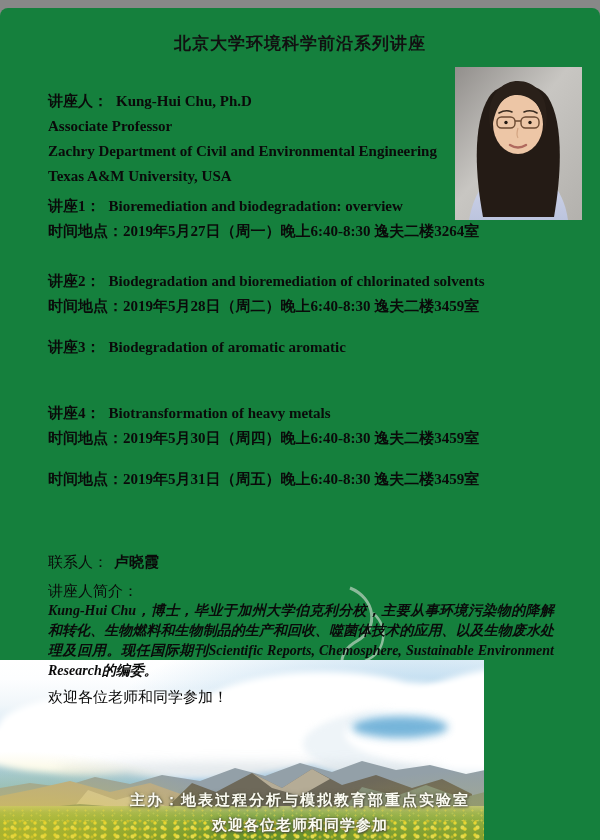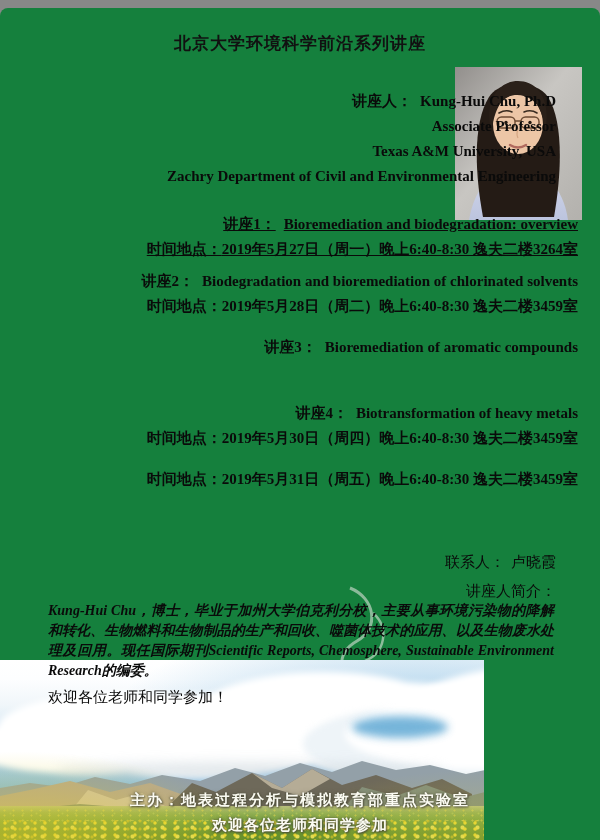--- a/index.html
+++ b/index.html
@@ -10,24 +10,24 @@
     font-family:"Liberation Serif","DejaVu Serif",serif; color:#0a0a0a;border-radius:8px;
   }
 
   .title {
     position:absolute; top:24px; left:0; width:600px; text-align:center;
     font-family:"Liberation Sans","DejaVu Sans",sans-serif;
     font-size:17px; font-weight:600; letter-spacing:1px; color:#111;
   }
 
   .textblock { position:absolute; left:48px; width:508px; z-index:6; }
-  .line { line-height:25px; font-size:15px;text-align:right; }
+  .line { line-height:25px; font-size:15px; }
   .b { font-weight:bold; }
   .pad { padding-left:8px; }
-  .padsm { padding-left:6px; }
+  .padsm { padding-left:6px;font-weight:bold; }
   .lecture { width:530px; }
 
   .bio-par {
     position:absolute; left:48px; top:593px; width:506px; z-index:6;
     font-size:14px; font-weight:bold; line-height:20px; text-align:justify;font-style:italic;
   }
   .welcome { position:absolute; left:48px; top:680px; font-size:15px; z-index:7; }
 
   
   .watermark { position:absolute; left:295px; top:575px; z-index:1; opacity:.55; }
@@ -93,22 +93,22 @@
 
 <div class="page">
 
   <h1 class="title">北京大学环境科学前沿系列讲座</h1>
 
   <section class="textblock" style="top:81px;">
     <div class="line b">
       <span>讲座人：</span><span class="pad">Kung-Hui Chu, Ph.D</span>
     </div>
     <div class="line b">Associate Professor</div>
+    <div class="line b">Zachry Department of Civil and Environmental Engineering</div>
     <div class="line b">Texas A&amp;M University, USA</div>
-    <div class="line b">Zachry Department of Civil and Environmental Engineering</div>
   </section>
 
   <figure class="photo">
     <svg width="127" height="153" viewBox="0 0 127 153">
       <defs>
         <linearGradient id="pbg" x1="0" y1="0" x2="1" y2="1">
           <stop offset="0" stop-color="#928f8c"></stop>
             <stop offset=".45" stop-color="#c8c6c2"></stop>
             <stop offset="1" stop-color="#b3b1ad"></stop>
         </linearGradient>
@@ -133,41 +133,41 @@
       <rect x="42" y="50" width="18" height="11" rx="4.5" fill="none" stroke="#6b4a32" stroke-width="1.4"></rect>
       <rect x="66" y="50" width="18" height="11" rx="4.5" fill="none" stroke="#6b4a32" stroke-width="1.4"></rect>
       <path d="M60,54 h6" stroke="#6b4a32" stroke-width="1.4"></path>
       <circle cx="51" cy="55.5" r="1.7" fill="#231a12"></circle>
       <circle cx="75" cy="55.5" r="1.7" fill="#231a12"></circle>
       <path d="M63,61 q-2,7 0,10" stroke="#d3a482" stroke-width="1.2" fill="none"></path>
       <path d="M55,78 q8,5 16,0" stroke="#b06a5e" stroke-width="2.4" fill="none" stroke-linecap="round"></path>
     </svg>
   </figure>
 
-  <section class="textblock lecture" style="top:204px;text-decoration:underline;">
+  <section class="textblock lecture" style="top:186px;">
     <div class="line b">
       <span>讲座1：</span><span class="pad">Bioremediation and biodegradation: overview</span>
     </div>
     <div class="line b">
       <span>时间地点：</span><span>2019年5月27日（周一）晚上6:40-8:30 逸夫二楼3264室</span>
     </div>
   </section>
 
   <section class="textblock lecture" style="top:261px;font-family:Liberation Serif, serif;">
     <div class="line b">
       <span>讲座2：</span><span class="pad">Biodegradation and bioremediation of chlorinated solvents</span>
     </div>
     <div class="line b">
       <span>时间地点：</span><span>2019年5月28日（周二）晚上6:40-8:30 逸夫二楼3459室</span>
     </div>
   </section>
 
   <section class="textblock lecture" style="top:327px;">
     <div class="line b">
-      <span>讲座3：</span><span class="pad">Bioremediation of aromatic compounds</span>
+      <span>讲座3：</span><span class="pad">Biodegradation of aromatic aromatic</span>
     </div>
   </section>
 
   <section class="textblock lecture" style="top:393px;">
     <div class="line b">
       <span>讲座4：</span><span class="pad">Biotransformation of heavy metals</span>
     </div>
     <div class="line b">
       <span>时间地点：</span><span>2019年5月30日（周四）晚上6:40-8:30 逸夫二楼3459室</span>
     </div>

